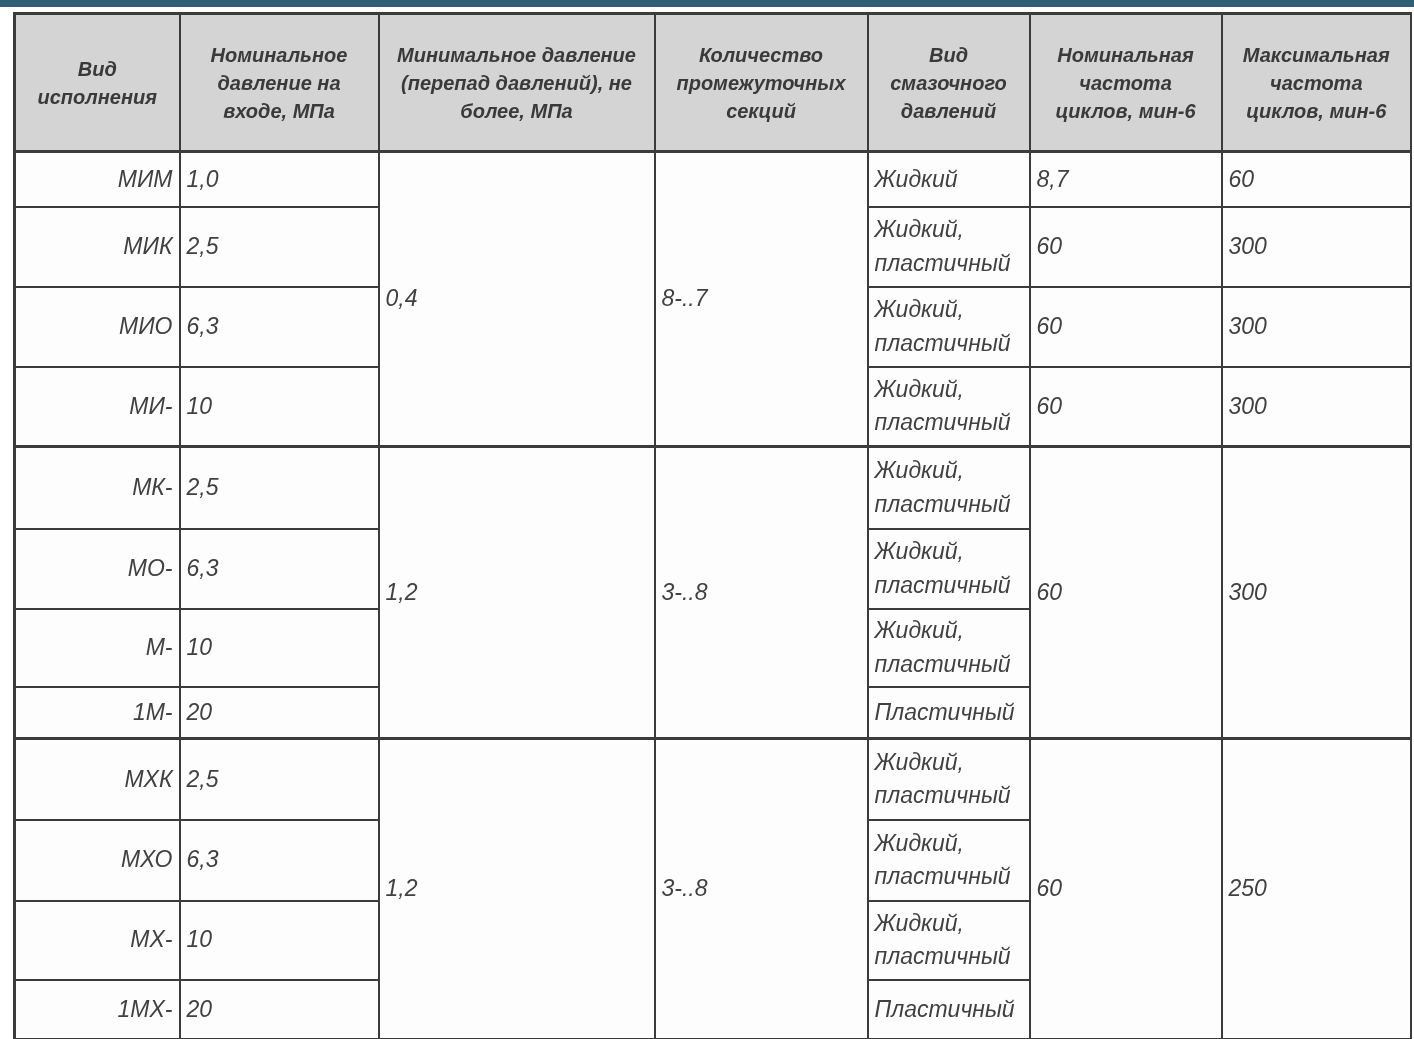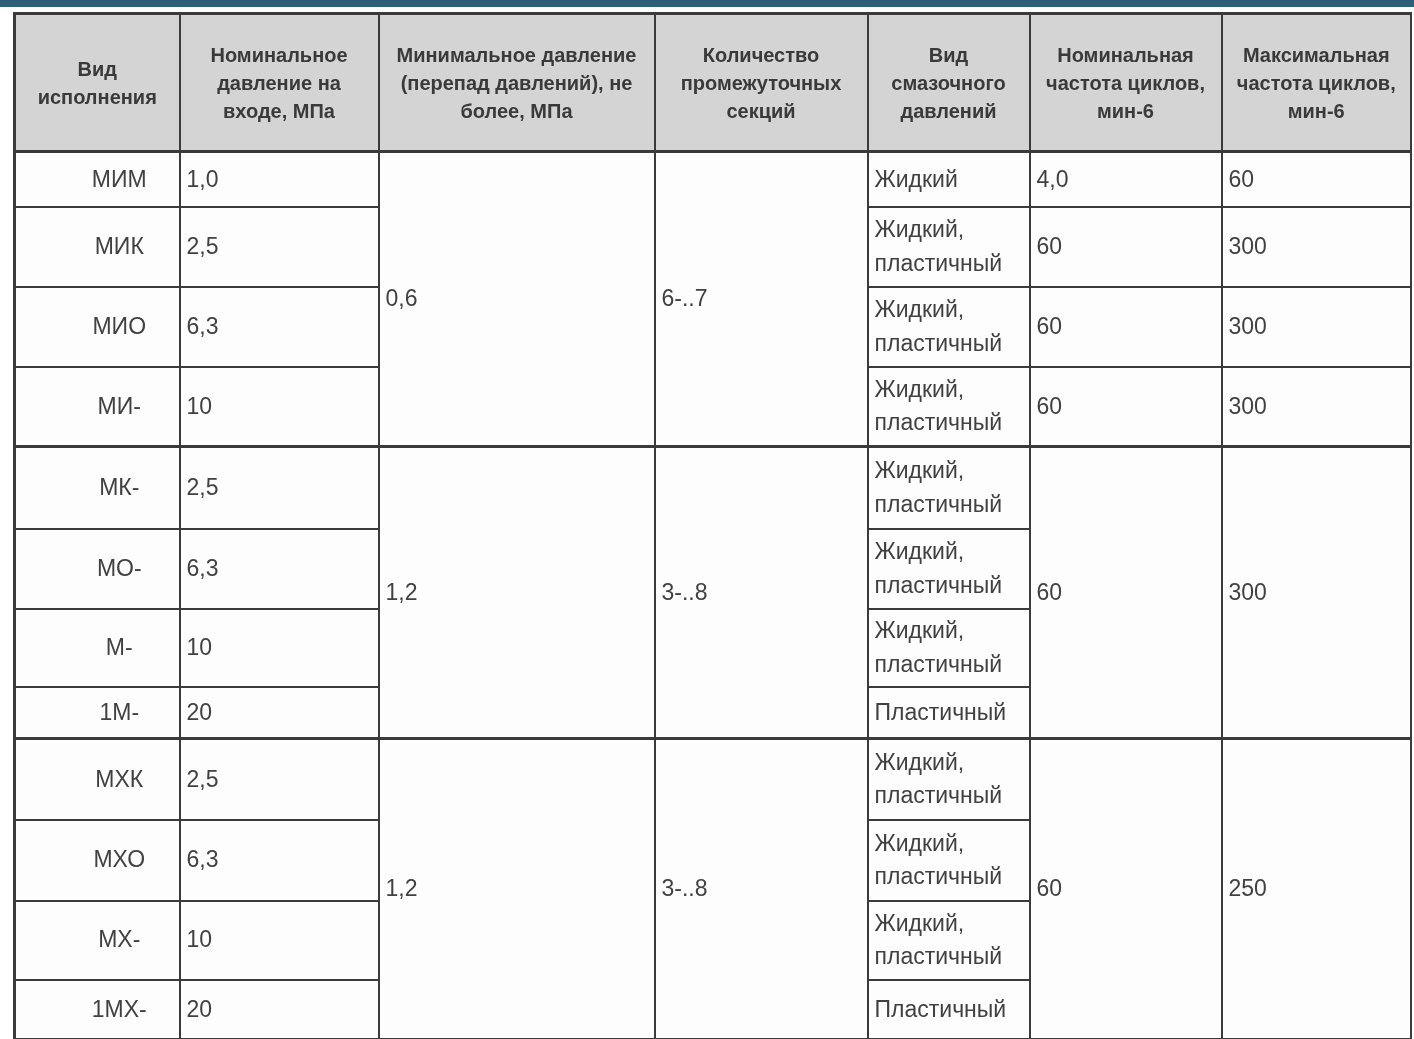--- a/index.html
+++ b/index.html
@@ -11,20 +11,21 @@
     position: relative;
   }
   .top-bar {
     position: absolute; top: 0; left: 0;
     width: 1414px; height: 7px;
   }
   .table-wrap {
     position: absolute; top: 12px; left: 13px;
     width: 1399px; height: 1027px;
     overflow: hidden;
+    font-style: italic;
   }
   table.spec {
     border-collapse: collapse;
     table-layout: fixed;
     width: 1397px;
     border: 3px solid #3b3b3b;
   }
   .spec th, .spec td {
     border: 2px solid #3b3b3b;
     overflow: hidden;
@@ -43,21 +44,21 @@
   .spec td {
     background: #fdfdfd;
     color: #414141;
     font-size: 23px;
     line-height: 1.45;
     text-align: left;
     vertical-align: middle;
     padding: 2px 6px;
   }
   .spec td.vid {
-    text-align: center;
+    text-align: right;
     padding-left: 50px;
   }
   .spec tbody tr.group-start td { border-top: 3px solid #3b3b3b; }
 </style>
 </head>
 <body style="background: rgb(255, 255, 255);">
 
 <div class="top-bar" style="background: rgb(46, 95, 119);"></div>
 
 <div class="table-wrap">
@@ -79,24 +80,24 @@
         <th>Количество промежуточных секций</th>
         <th>Вид смазочного давлений</th>
         <th>Номинальная частота циклов, мин-6</th>
         <th>Максимальная частота циклов, мин-6</th>
       </tr>
     </thead>
     <tbody id="table-body">
         <tr class="group-start" style="height: 55px;">
           <td class="vid">МИМ</td>
           <td>1,0</td>
-          <td rowspan="4">0,6</td>
-          <td rowspan="4">6-..7</td>
+          <td rowspan="4">0,4</td>
+          <td rowspan="4">8-..7</td>
           <td>Жидкий</td>
-          <td>4,0</td>
+          <td>8,7</td>
           <td>60</td>
         </tr>
         <tr style="height: 80px;">
           <td class="vid">МИК</td>
           <td>2,5</td>
           <td>Жидкий, пластичный</td>
           <td>60</td>
           <td>300</td>
         </tr>
         <tr style="height: 80px;">

